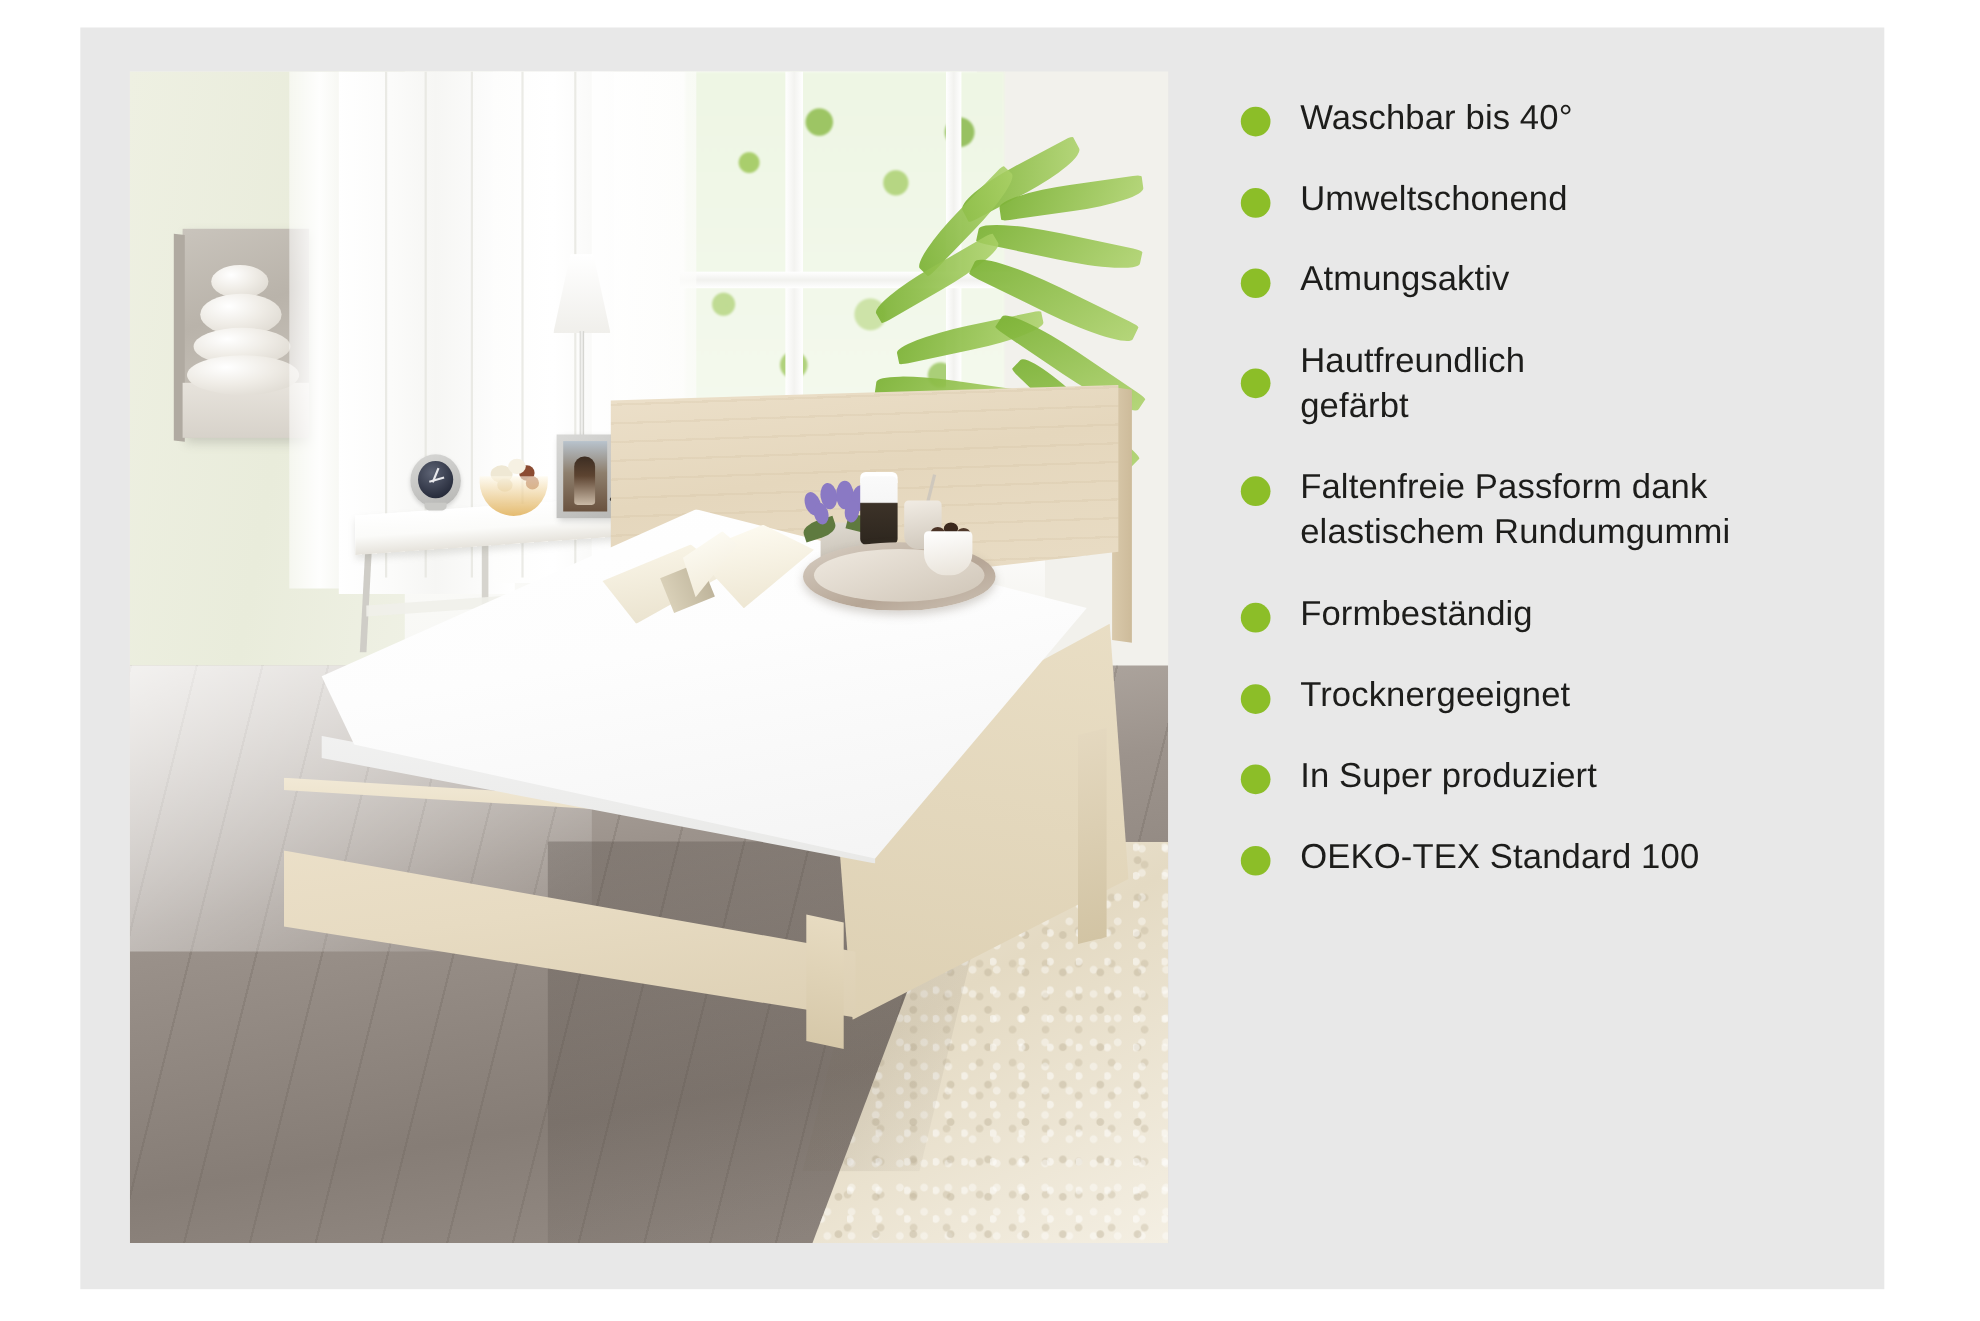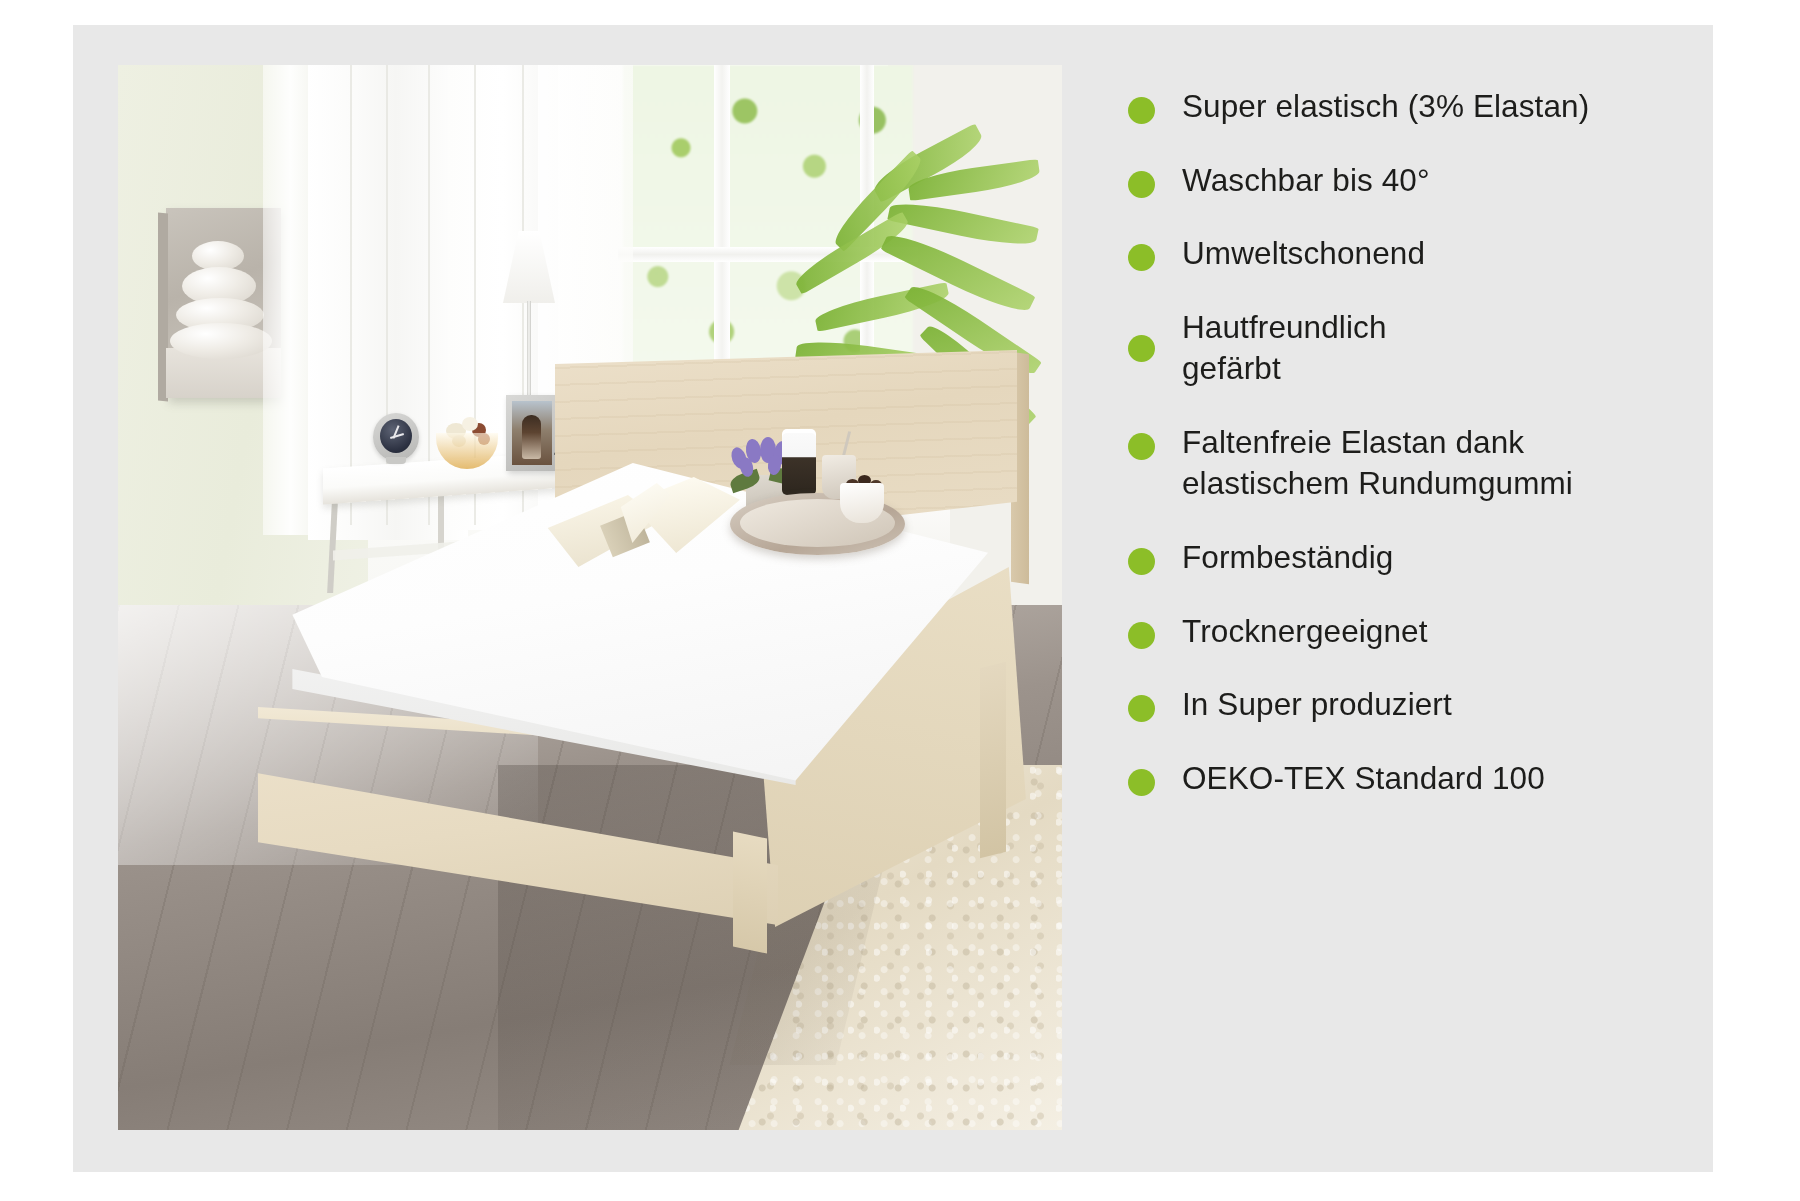--- a/index.html
+++ b/index.html
@@ -372,45 +372,45 @@
 
     <div class="ph book-l"></div>
     <div class="ph book-spine"></div>
     <div class="ph book-r"></div>
     <div class="ph book-pg"></div>
 
   </div>
 
   <div class="features">
 
-    <div class="feat">
-      <span class="dot"></span>
-      <span class="feat-label">Super elastisch (3% Elastan)</span>
-    </div>
 
     <div class="feat">
       <span class="dot"></span>
       <span class="feat-label">Waschbar bis 40°</span>
     </div>
 
     <div class="feat">
       <span class="dot"></span>
       <span class="feat-label">Umweltschonend</span>
     </div>
 
+    <div class="feat">
+      <span class="dot"></span>
+      <span class="feat-label">Atmungsaktiv</span>
+    </div>
 
     <div class="feat two-line">
       <span class="dot"></span>
       <span class="feat-label">Hautfreundlich
 gefärbt</span>
     </div>
 
     <div class="feat">
       <span class="dot"></span>
-      <span class="feat-label">Faltenfreie Elastan dank
+      <span class="feat-label">Faltenfreie Passform dank
 elastischem Rundumgummi</span>
     </div>
 
     <div class="feat">
       <span class="dot"></span>
       <span class="feat-label">Formbeständig</span>
     </div>
 
     <div class="feat">
       <span class="dot"></span>

